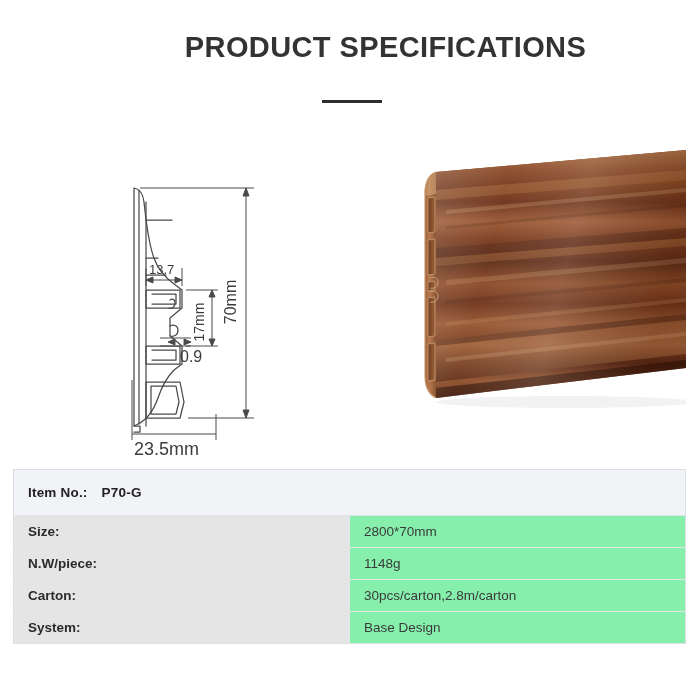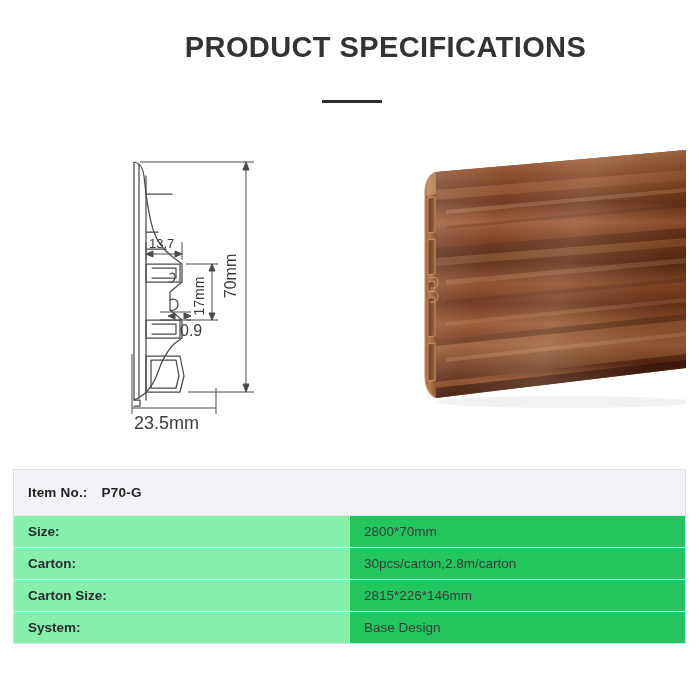--- a/index.html
+++ b/index.html
@@ -44,21 +44,21 @@
     position: absolute;
     top: 120px;
     left: 0;
     width: 699px;
     height: 340px;
   }
 
   #drawing-figure {
     position: absolute;
     left: 96px;
-    top: 4px;
+    top: 30px;
     width: 200px;
     height: 310px;
     text-decoration: underline;
   }
   #drawing-figure svg { display: block; }
 
   
   #product-photo {
     position: absolute;
     left: 386px;
@@ -94,27 +94,27 @@
     font-size: 18px;
     font-weight: bold;
     color: #222222;
     padding-left: 18px;
     letter-spacing: 0.2px;
   }
   .hdr-row .hdr-code { margin-left: 14px; }
 
   td.cell-label {
     width: 140px;
-    background: #86efac;
+    background: #e5e5e5;
     border-right: 1px solid #e2e5e9;
     font-weight: bold;
     color: #2b2b2b;
   }
   td.cell-value {
-    background: #22c55e;
+    background: #86efac;
     color: #3a3a3a;
   }
 </style>
 </head>
 <body>
 
 <div id="page-title">PRODUCT SPECIFICATIONS</div>
 <div id="title-rule"></div>
 
 <div id="media-band">
@@ -307,30 +307,30 @@
       <td colspan="2">
         <span>Item No.:</span><span class="hdr-code">P70-G</span>
       </td>
     </tr>
 
     <tr>
       <td class="cell-label">Size:</td>
       <td class="cell-value">2800*70mm</td>
     </tr>
 
+    <tr>
+      <td class="cell-label">N.W/piece:</td>
+      <td class="cell-value">1148g</td>
+    </tr>
 
     <tr>
       <td class="cell-label">Carton:</td>
       <td class="cell-value">30pcs/carton,2.8m/carton</td>
     </tr>
 
-    <tr>
-      <td class="cell-label">Carton Size:</td>
-      <td class="cell-value">2815*226*146mm</td>
-    </tr>
 
 
     <tr>
       <td class="cell-label">System:</td>
       <td class="cell-value">Base Design</td>
     </tr>
   </tbody>
 </table>
 
 </body></html>

